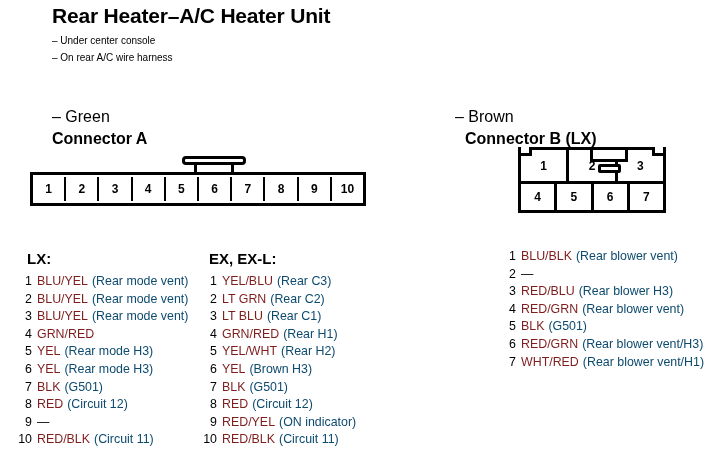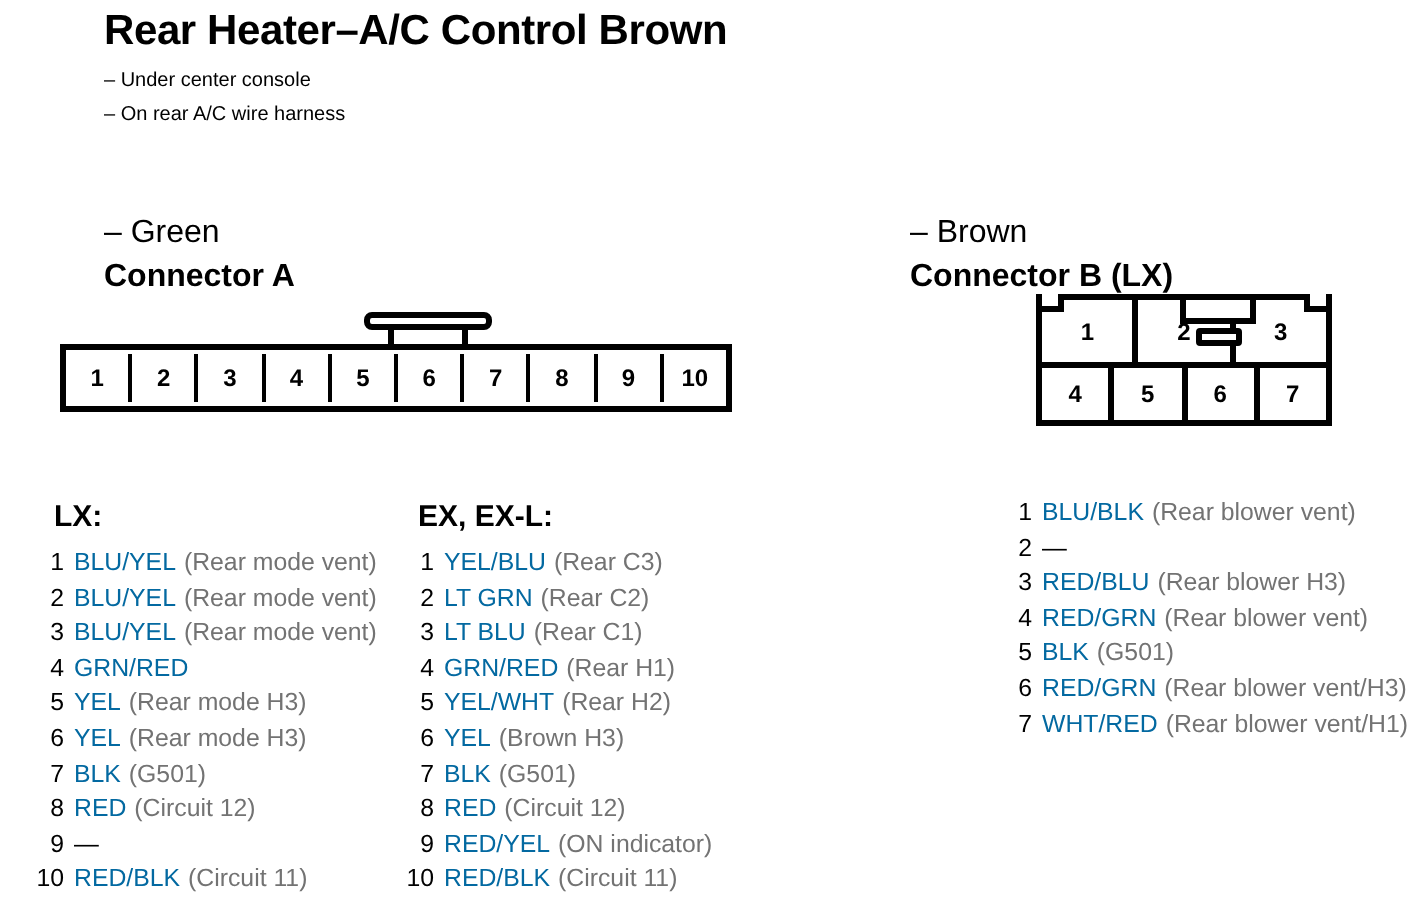--- a/index.html
+++ b/index.html
@@ -35,21 +35,21 @@
   .subnote-2 { top: 52px; }
 
   .section-head {
     position: absolute;
     font-size: 16px;
     font-weight: bold;
     white-space: nowrap;
     margin-top: 48px;
   }
   .head-a { left: 52px; top: 82px; }
-  .head-b { left: 455px; top: 82px; }
+  .head-b { left: 465px; top: 82px; }
 
   .color-note {
     position: absolute;
     font-size: 16px;
     white-space: nowrap;
   }
   .note-a { left: 52px; top: 108px; }
   .note-b { left: 455px; top: 108px; }
 
   
@@ -190,32 +190,32 @@
     font-size: 12.4px;
     line-height: 17.6px;
     white-space: nowrap;
   }
   .pin-num {
     width: 18px;
     text-align: right;
     flex: 0 0 18px;
     margin-right: 5px;
   }
-  .pin-wire { color: #0369a1; text-align: center; }
-  .pin-desc { color: #737373; margin-left: 4px; }
+  .pin-wire { color: #7f1d1d; text-align: center; }
+  .pin-desc { color: #0c4a6e; margin-left: 4px; }
   .pin-dash { color: #000; }
 
   #list-lx { left: 14px; top: 250px; }
   #list-ex { left: 199px; top: 250px; }
   #list-b  { left: 498px; top: 248px; }
 </style>
 </head>
 <body>
 
-<div class="page-title">Rear Heater–A/C Control Brown</div>
+<div class="page-title">Rear Heater–A/C Heater Unit</div>
 
 <div class="subnote subnote-1">– Under center console</div>
 <div class="subnote subnote-2">– On rear A/C wire harness</div>
 
 <div class="section-head head-a">Connector A</div>
 <div class="color-note note-a">– Green</div>
 
 <div class="section-head head-b">Connector B (LX)</div>
 <div class="color-note note-b">– Brown</div>
 

